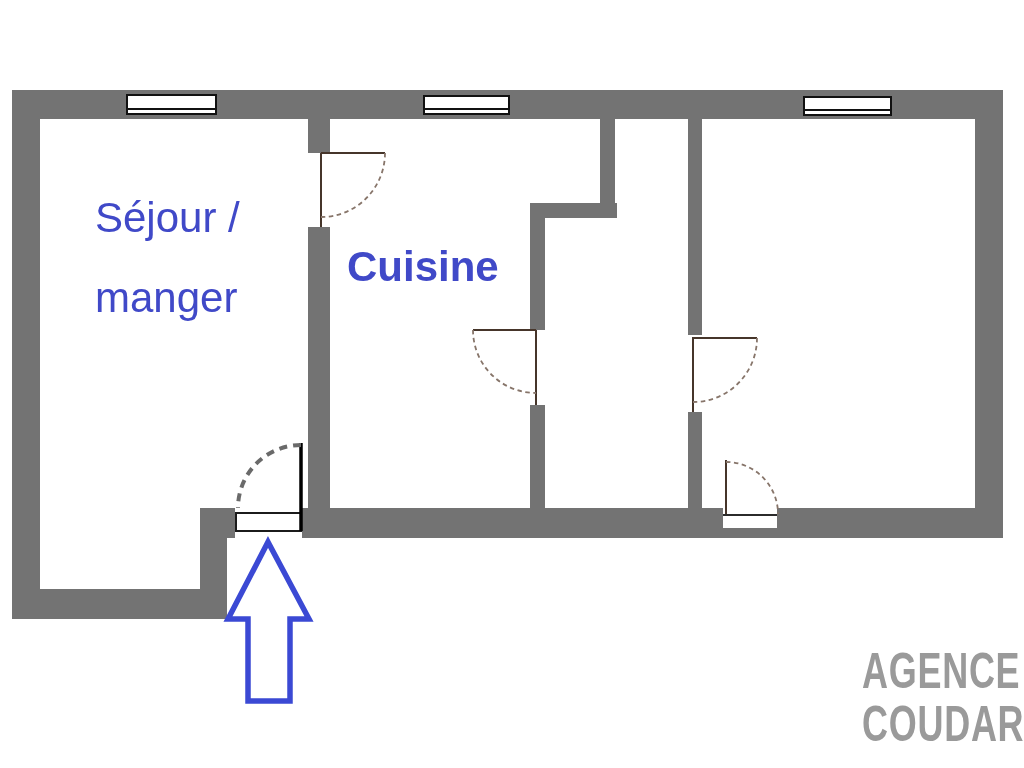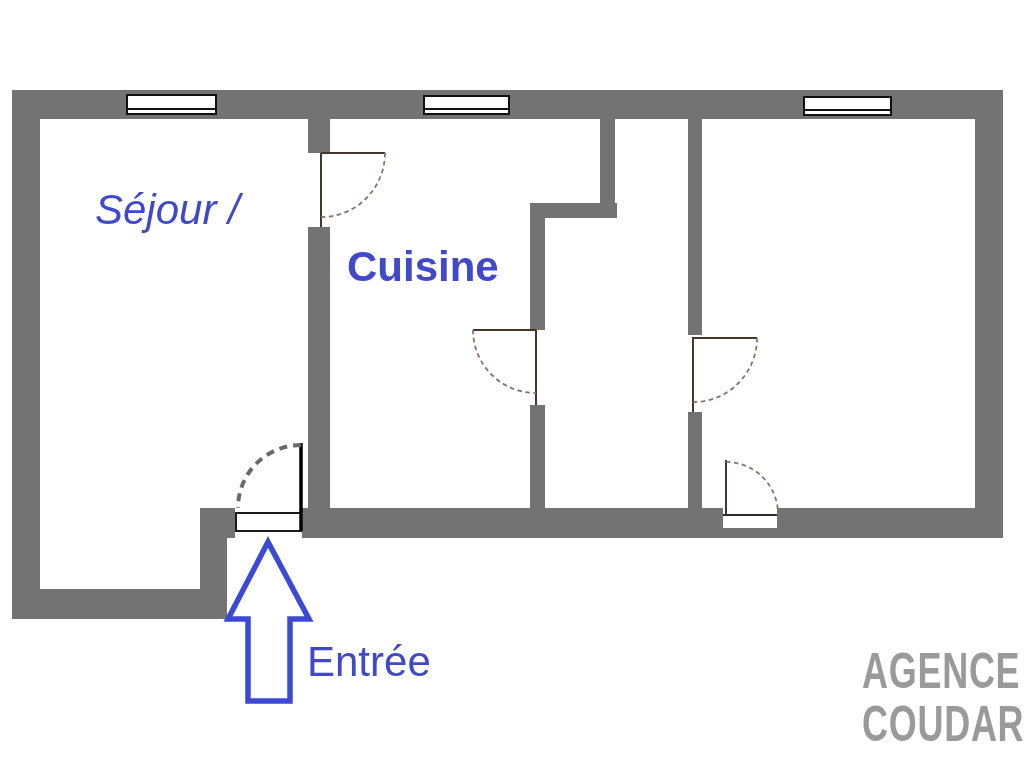--- a/index.html
+++ b/index.html
@@ -82,26 +82,26 @@
       <path class="door-frame" d="M726,514 V460"></path>
       <path class="door-arc" d="M726,462 A52,52 0 0 1 778,514"></path>
     </g>
     <g>
       <path class="entry-leaf" d="M301,443 V531"></path>
       <path class="entry-arc" d="M301,445 A63,63 0 0 0 238,508"></path>
     </g>
     <polygon class="entry-arrow" points="268,542 309,619 290,619 290,701 248,701 248,619 228,619"></polygon>
   </svg>
 
-  <div class="room-label" style="left:95px;top:170px;font-style:italic;">
+  <div class="room-label" style="left:95px;top:178px;">
     <div>Séjour /</div>
+    <div>manger</div>
   </div>
 
   <div class="room-label single" style="left:347px;top:246px;">Cuisine</div>
 
 
 
-  <div class="caption" style="left:307px;top:641px;">Entrée</div>
 
   <div class="wm-line" style="left:862px;top:646px;">AGENCE</div>
   <div class="wm-line" style="left:862px;top:699px;">COUDARI</div>
 
 </div>
 
 </body></html>

